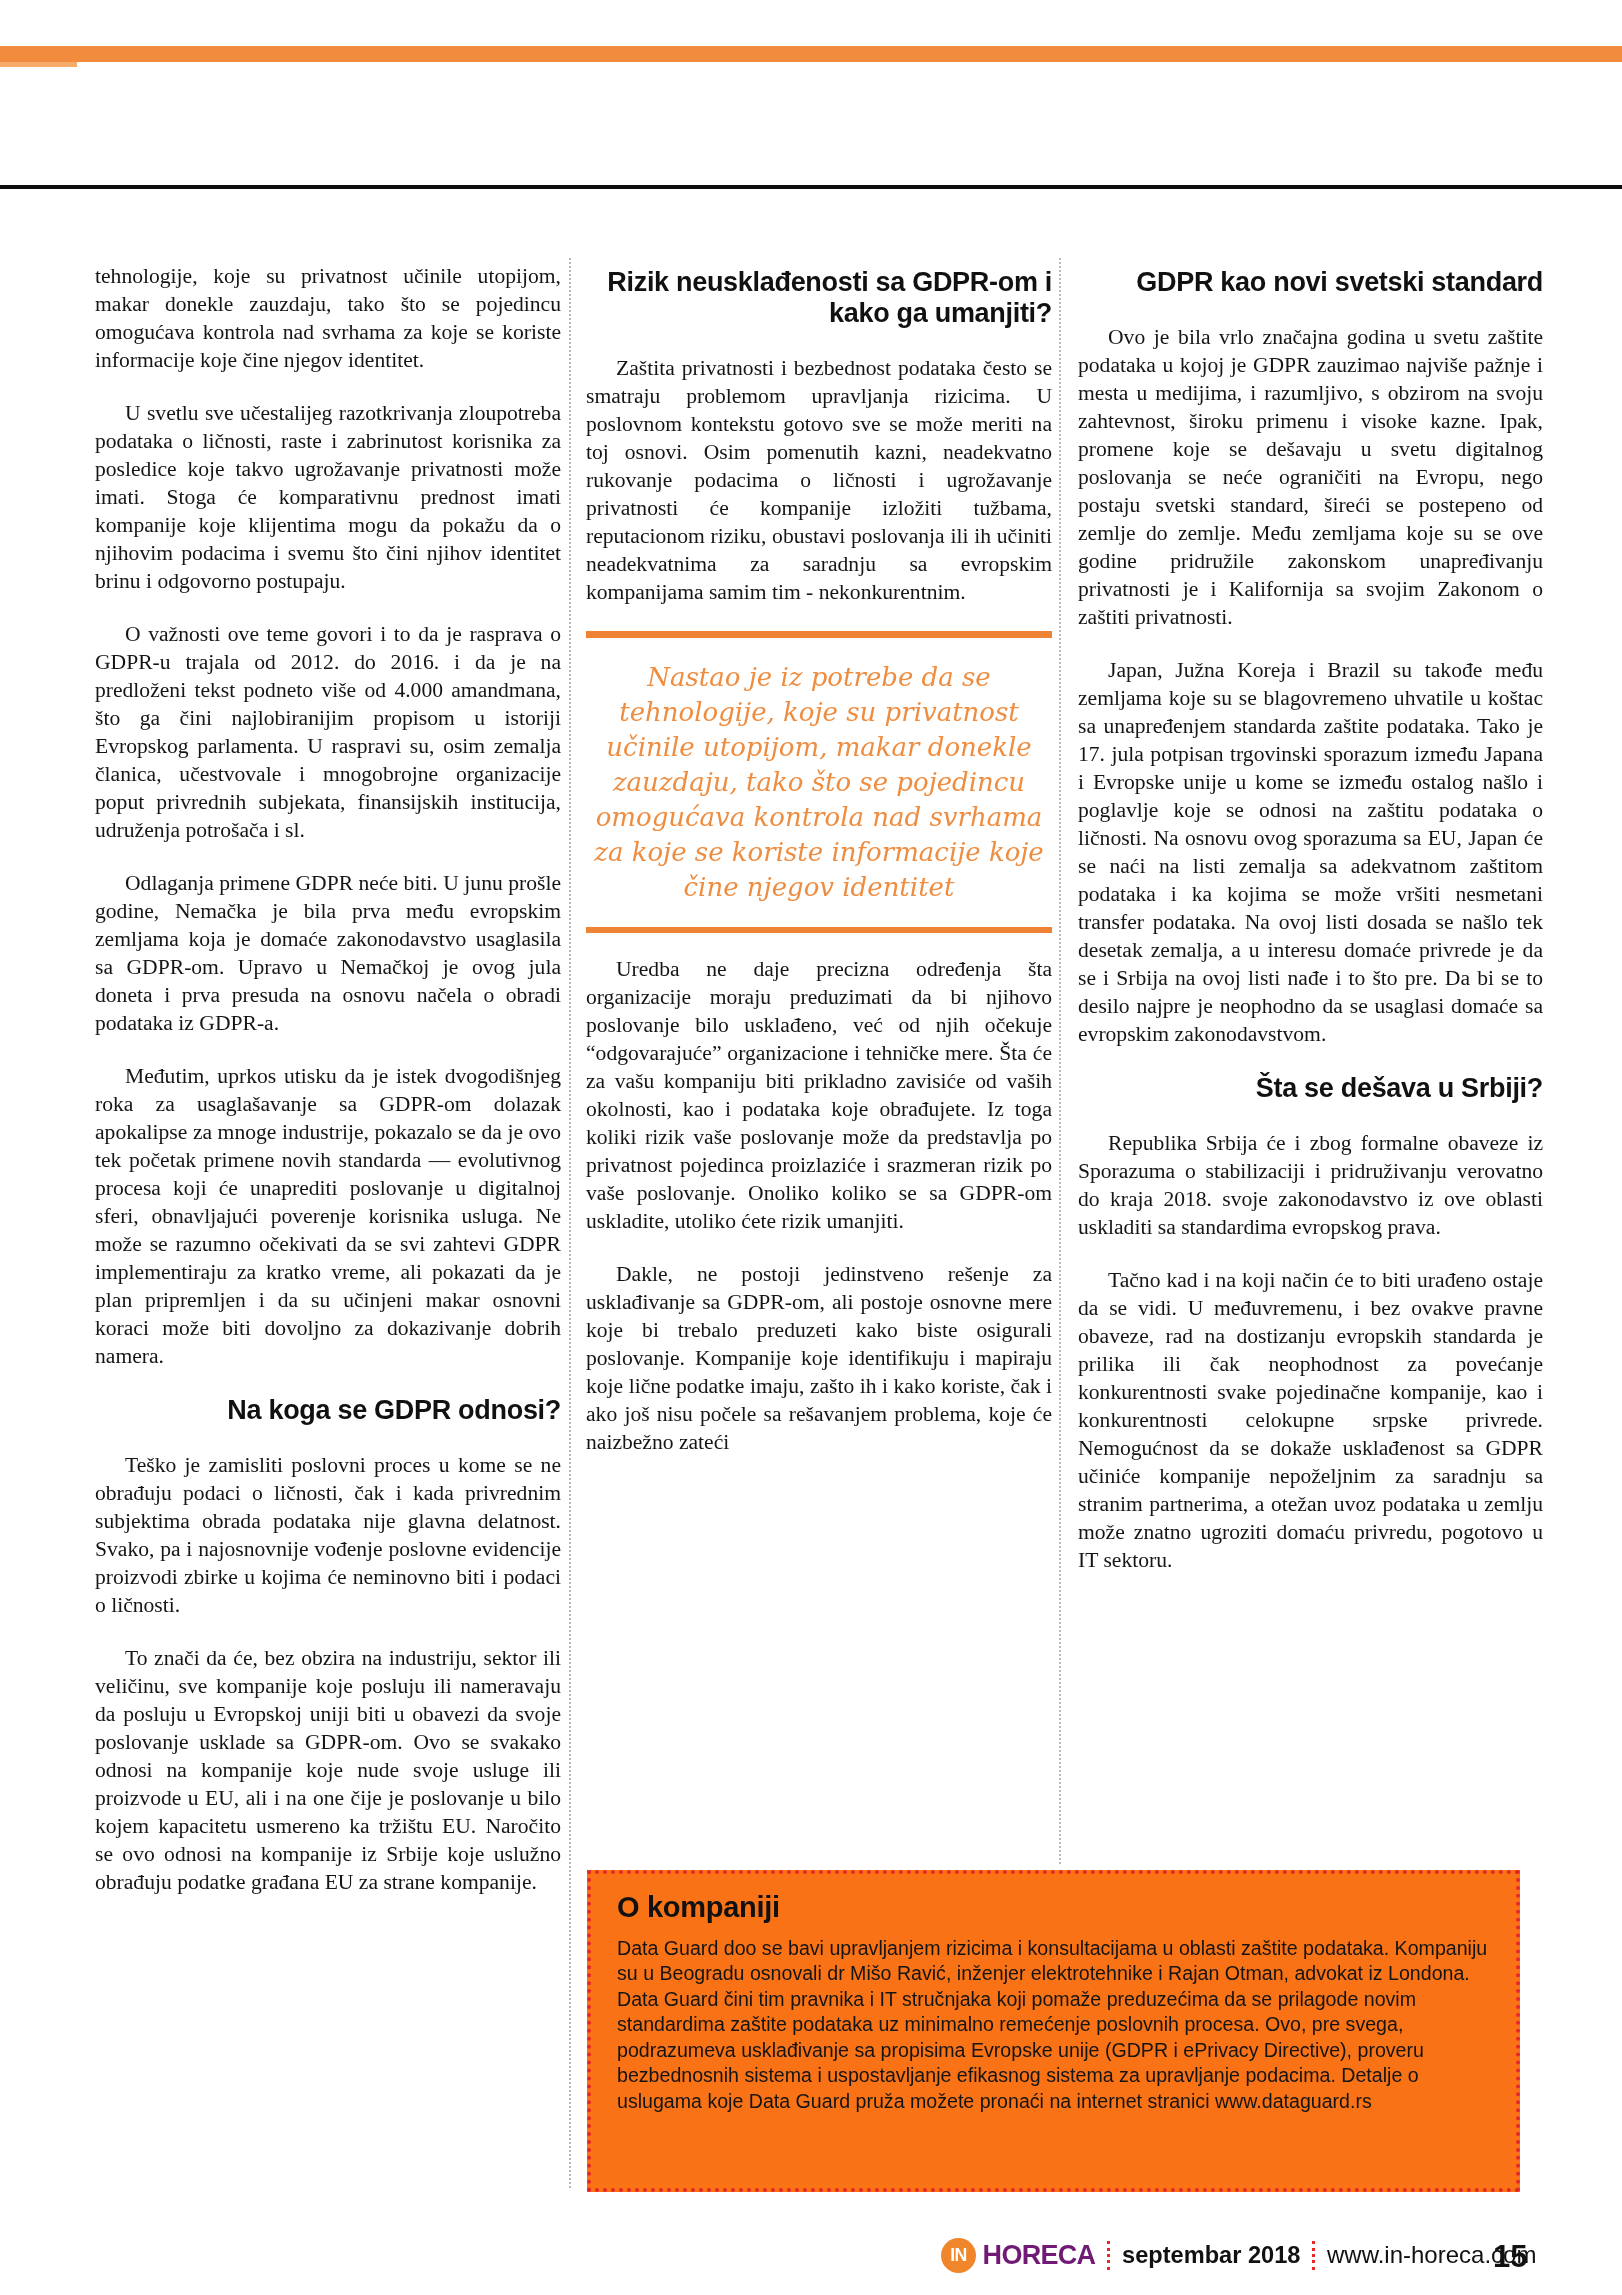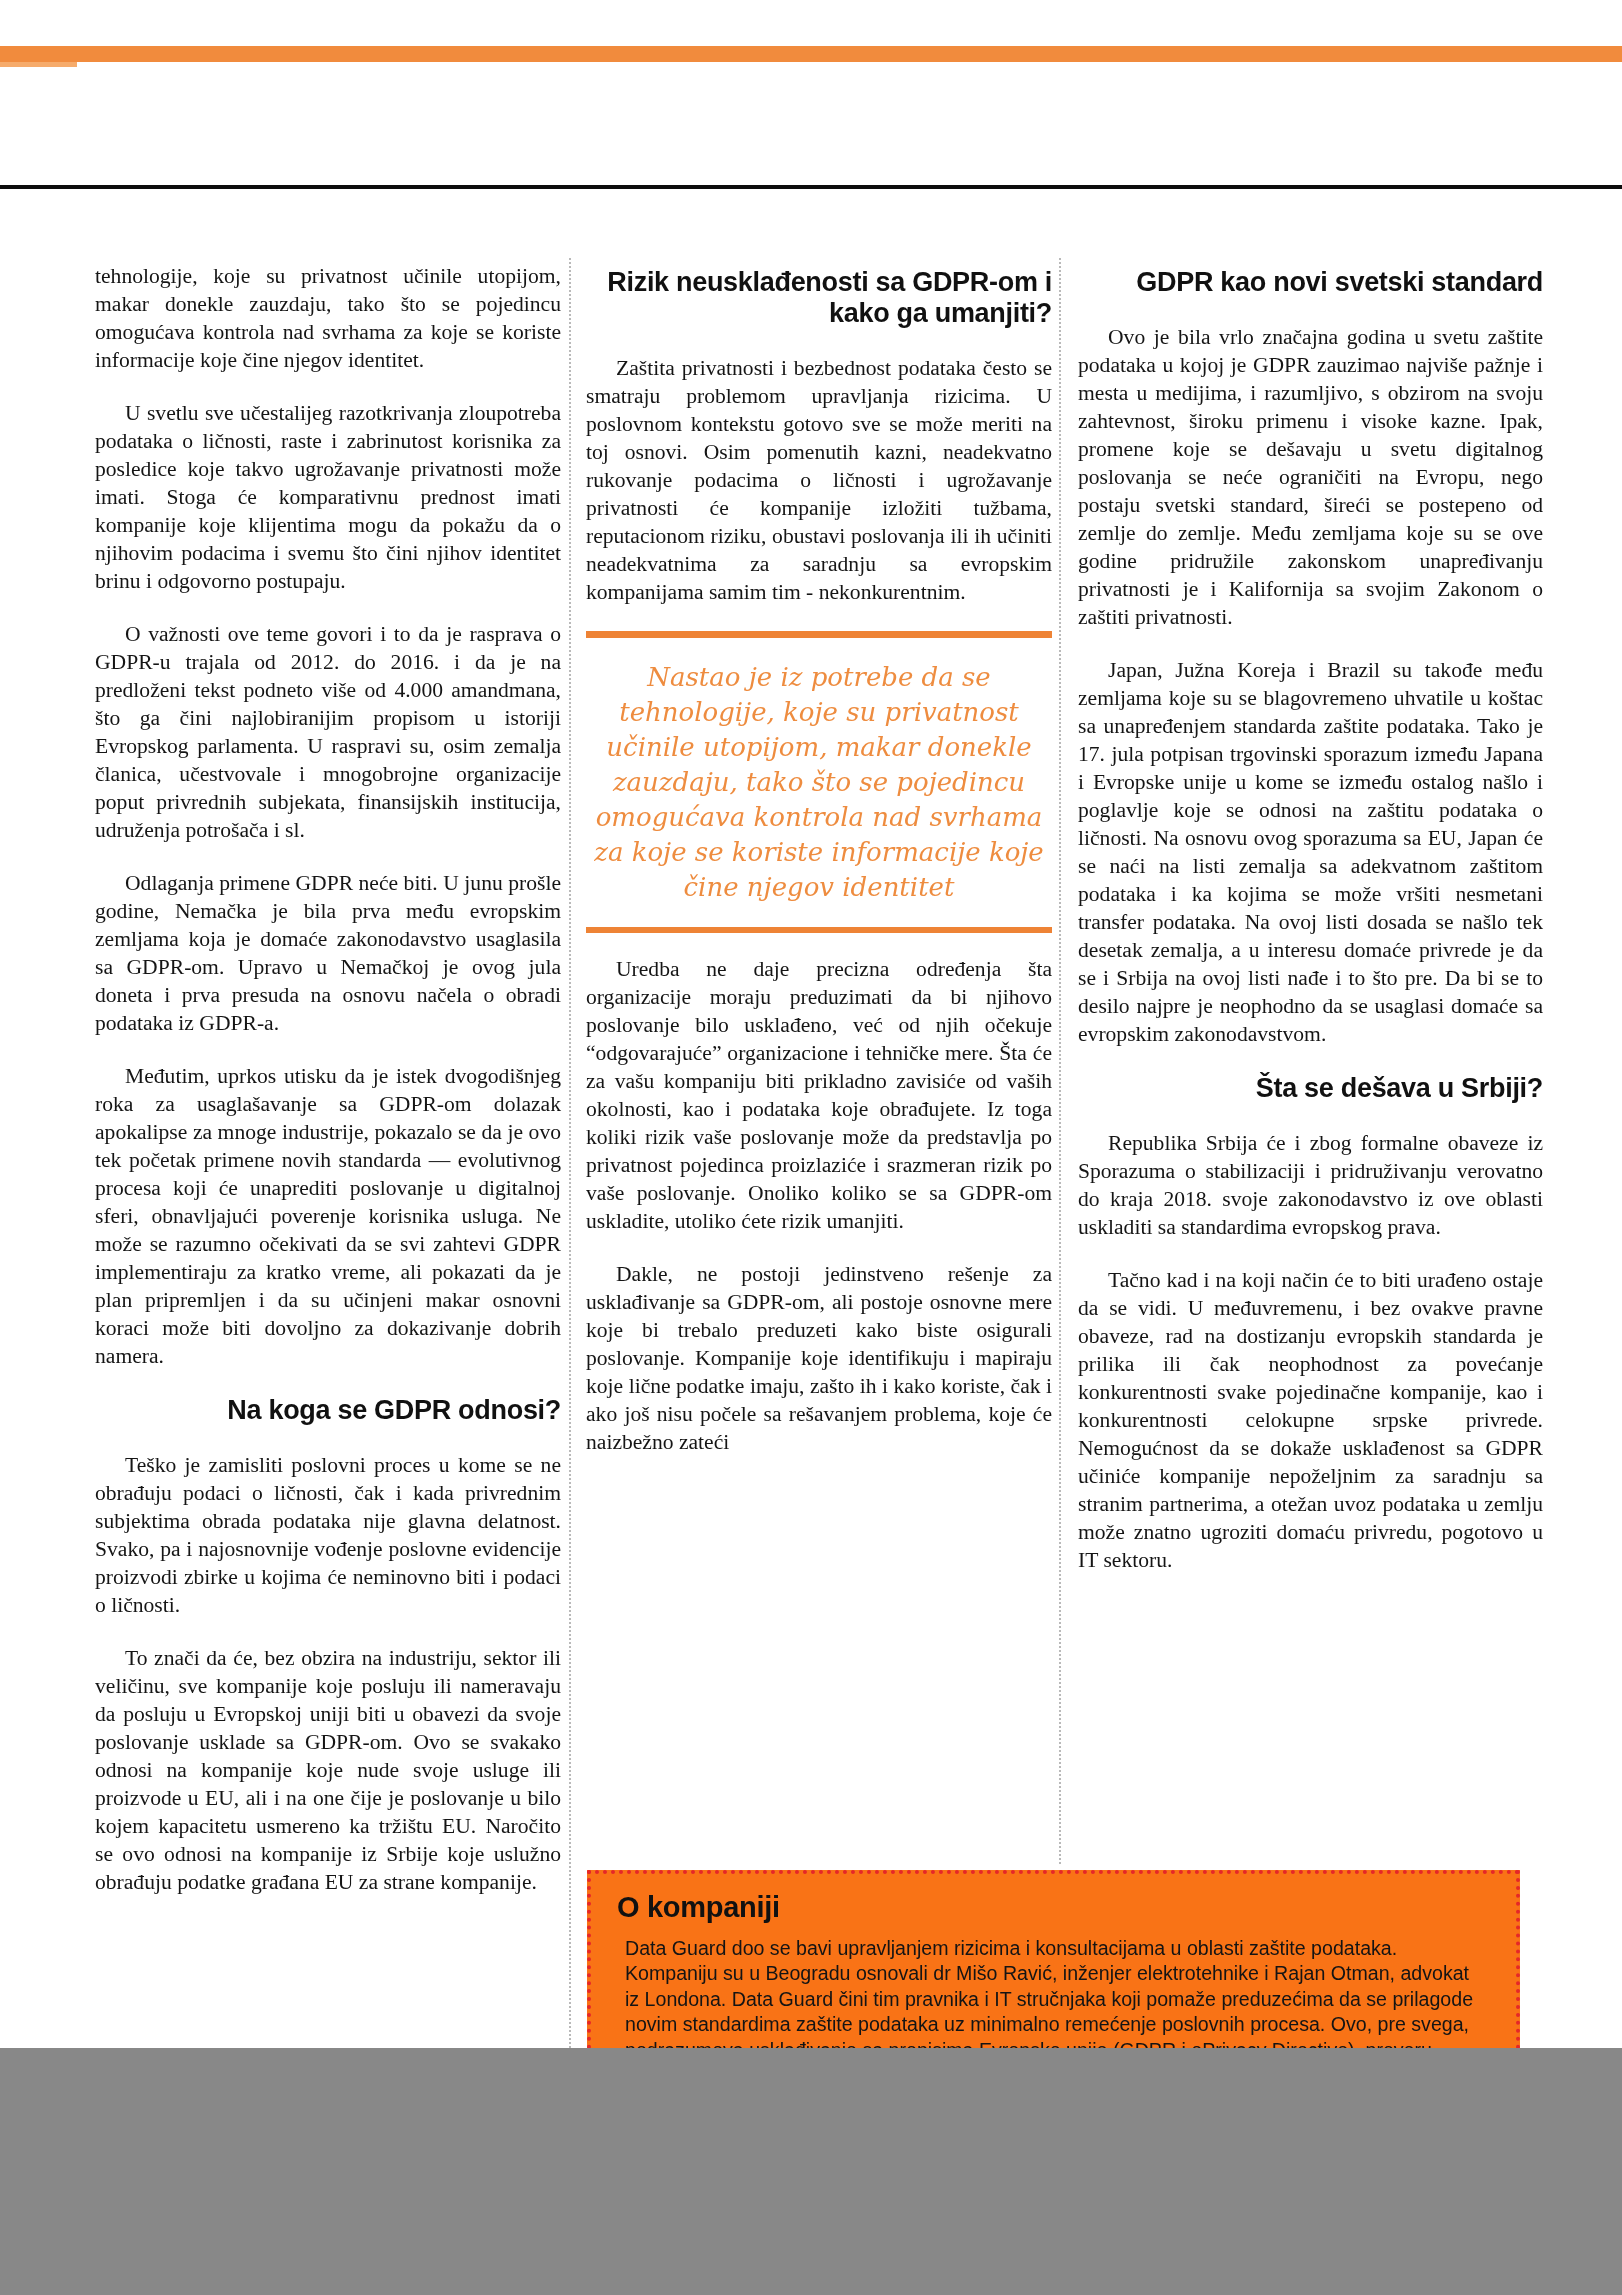--- a/index.html
+++ b/index.html
@@ -1,19 +1,19 @@
 <!DOCTYPE html>
 <html lang="sr" style="font-size:10.5px"><head>
 <meta charset="utf-8">
 <style>
   html,body{margin:0;padding:0;background:#888;}
   .page{
     position:relative;
     width:1623px;
-    height:2048px;
+    height:2295px;
     background:#ffffff;
     overflow:hidden;
     font-family:"Liberation Serif", serif;
     color:#151515;
   }
   
   .top-orange-bar{position:absolute;left:0;top:46px;width:1623px;height:15.7px;background:#F18B3D;}
   .top-orange-tab{position:absolute;left:0;top:62px;width:77px;height:4.6px;background:#F6AB6B;}
   .top-black-rule{position:absolute;left:0;top:185px;width:1623px;height:3.9px;background:#0d0d0d;}
 
@@ -73,21 +73,21 @@
   .dg-words{
     display:flex;flex-direction:column;justify-content:center;
     padding:0 11.8px;
     font-weight:bold;
     font-size:64px;line-height:60px;letter-spacing:-2px;
     color:#3A414B;
   }
   .about-body{
     font-size:19.6px;line-height:25.5px;color:#141414;
     text-align:left;
-    margin:8px;
+    margin:0;
   }
   .about-url{color:#141414;}
 
   
   .footer{
     position:absolute;left:941px;top:2234px;height:42px;
     display:flex;align-items:center;gap:11.8px;
     font-family:"Liberation Sans", sans-serif;
   }
   .in-circle{

